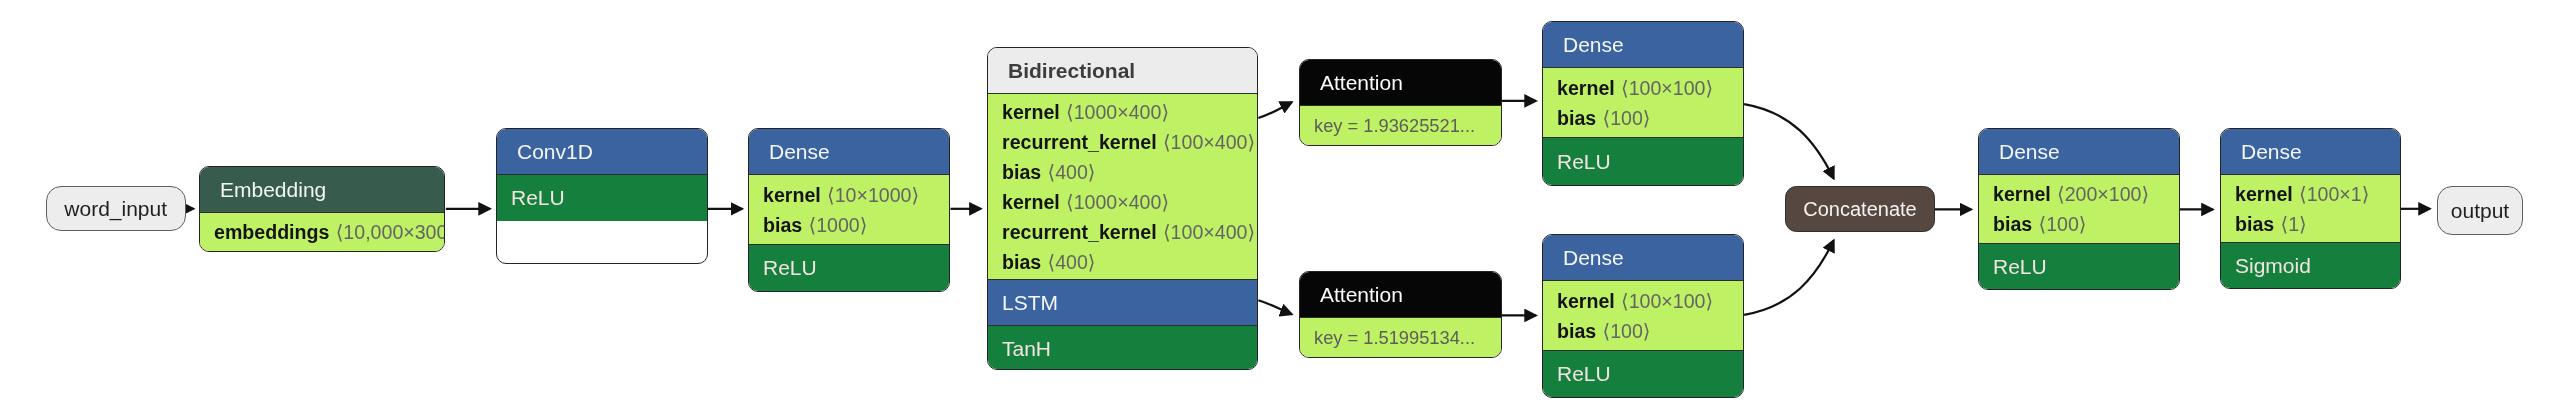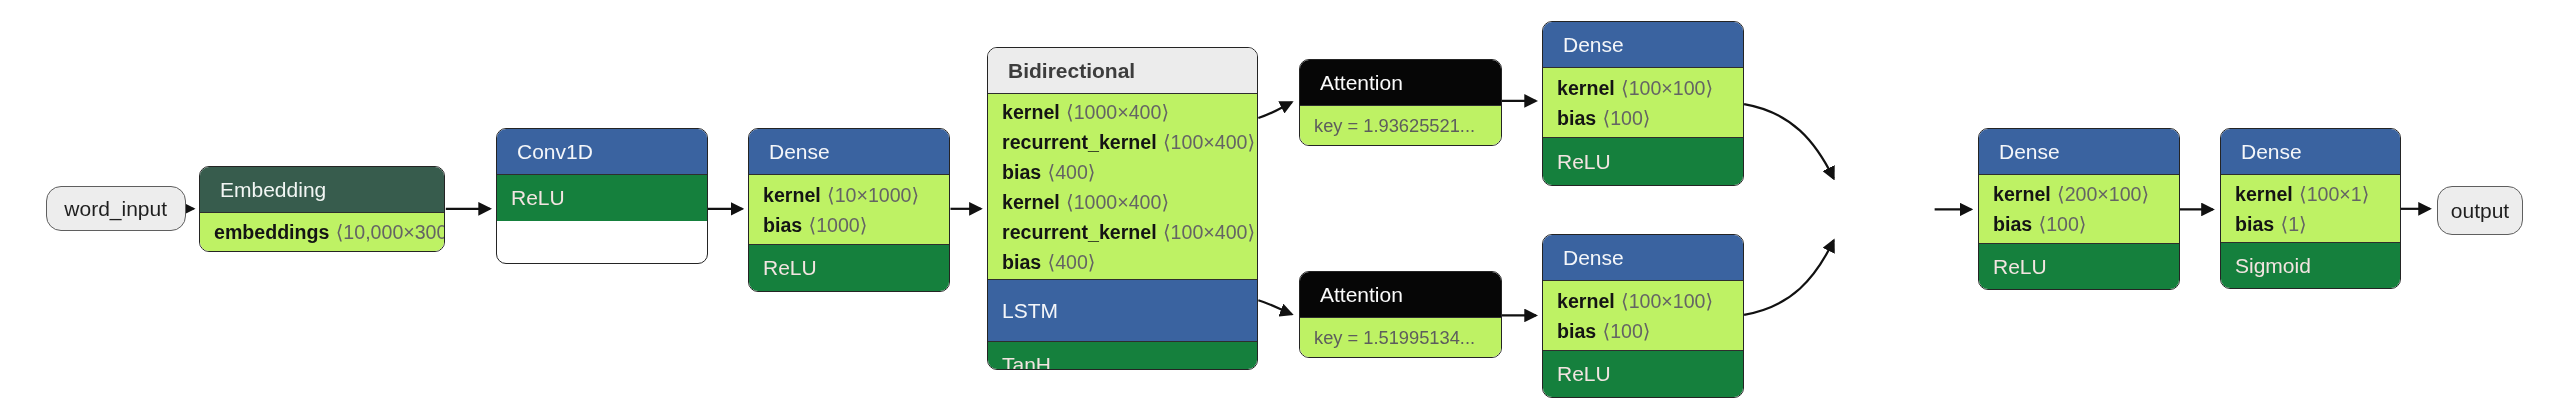--- a/index.html
+++ b/index.html
@@ -38,21 +38,21 @@
   .pshape{color:#646464;padding-left:6.3px;}
   .keytext{font-size:18.3px;color:#5d5d5d;}
   .ftr{
     flex:0 0 auto;border-top:1.3px solid #2e2e2e;
     display:flex;align-items:center;padding:0 14px;
     font-size:21px;white-space:nowrap;
   }
   .ftr.maroon{background:#15803d;color:#f3e4e1;}
   .band{
     flex:0 0 auto;border-top:1.3px solid #2e2e2e;
-    display:flex;align-items:center;padding:8px 14px;
+    display:flex;align-items:center;padding:0 14px;
     font-size:21px;white-space:nowrap;
   }
   .band.blue{background:#3a63a0;color:#f4f6f9;}
   
   .concat{
     background:#564740;border:1.9px solid #2e2e2e;border-radius:11.4px;
     display:flex;align-items:center;justify-content:center;
     font-size:20px;color:#f5f2f0;white-space:nowrap;
   }
   .edgepath{stroke:#111111;stroke-width:3.5;fill:none;}
@@ -147,20 +147,23 @@
 
   <div class="node layer" style="left:1542px;top:234px;width:202px;height:164px;">
     <div class="hdr blue" style="height:45px;">Dense</div>
     <div class="body">
       <div class="param"><span class="pname">kernel</span><span class="pshape">⟨100×100⟩</span></div>
       <div class="param"><span class="pname">bias</span><span class="pshape">⟨100⟩</span></div>
     </div>
     <div class="ftr maroon" style="height:46px;">ReLU</div>
   </div>
 
+  <div class="node concat" style="left:1785px;top:186px;width:150px;height:46px;">
+    <span>Concatenate</span>
+  </div>
 
   <div class="node layer" style="left:1978px;top:128px;width:202px;height:162px;">
     <div class="hdr blue" style="height:45px;">Dense</div>
     <div class="body">
       <div class="param"><span class="pname">kernel</span><span class="pshape">⟨200×100⟩</span></div>
       <div class="param"><span class="pname">bias</span><span class="pshape">⟨100⟩</span></div>
     </div>
     <div class="ftr maroon" style="height:45px;">ReLU</div>
   </div>
 

